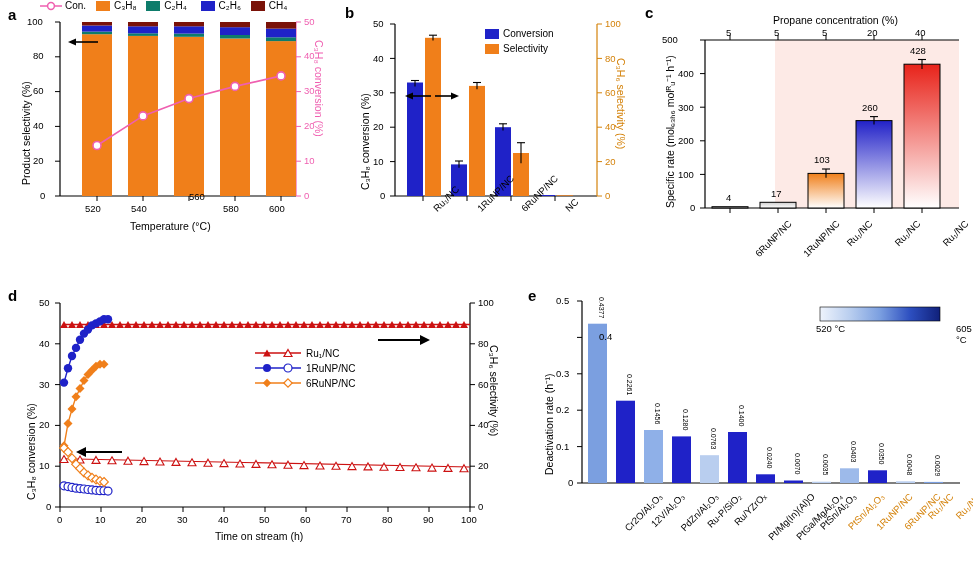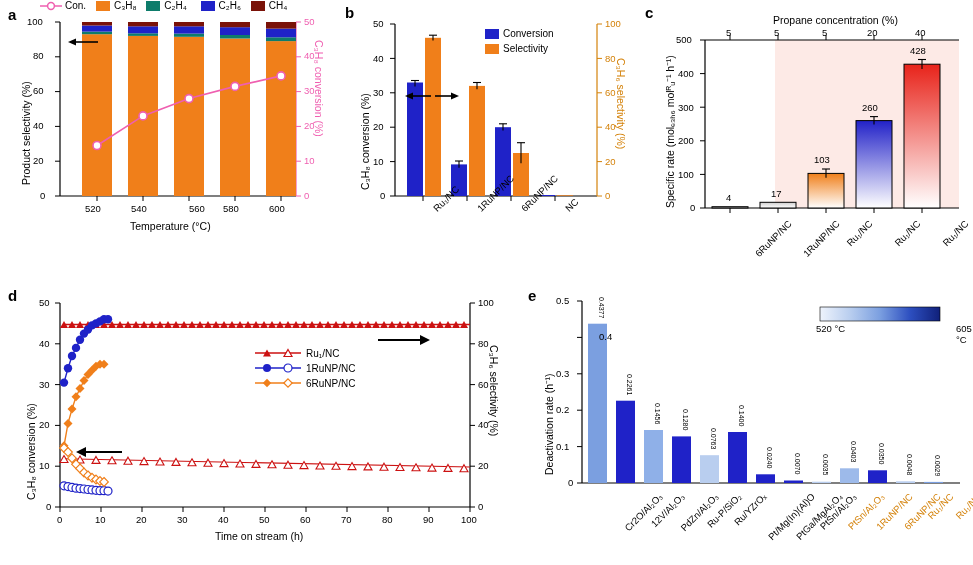--- a/index.html
+++ b/index.html
@@ -111,21 +111,21 @@
   
   <div class="tick" style="left:304px; top:190px; color:#ef5fb0;">0</div>
   <div class="tick" style="left:304px; top:155px; color:#ef5fb0;">10</div>
   <div class="tick" style="left:304px; top:120px; color:#ef5fb0;">20</div>
   <div class="tick" style="left:304px; top:85px; color:#ef5fb0;">30</div>
   <div class="tick" style="left:304px; top:50px; color:#ef5fb0;">40</div>
   <div class="tick" style="left:304px; top:16px; color:#ef5fb0;">50</div>
   
   <div class="tick" style="left:85px; top:203px;">520</div>
   <div class="tick" style="left:131px; top:203px;">540</div>
-  <div class="tick" style="left:177px; top:203px;padding-left:12px;">560</div>
+  <div class="tick" style="left:177px; top:191px;padding-left:12px;">560</div>
   <div class="tick" style="left:223px; top:203px;">580</div>
   <div class="tick" style="left:269px; top:203px;">600</div>
   
   <div class="axis-title" style="left:130px; top:220px;">Temperature (°C)</div>
   <div class="axis-title rot90" style="left:20px; top:185px;">Product selectivity (%)</div>
   <div class="axis-title rot90b" style="left:325px; top:40px; color:#ef5fb0;">C₃H₈ conversion (%)</div>
   
   <div class="legend-box" style="left:40px; top:0px; width:280px;">
     <span style="display:inline-flex;align-items:center;margin-right:7px;">
       <svg width="22" height="10">
@@ -320,21 +320,21 @@
   <div class="tick" style="left:139px; top:15px;">5</div>
   <div class="tick" style="left:187px; top:15px;">5</div>
   <div class="tick" style="left:232px; top:15px;">20</div>
   <div class="tick" style="left:280px; top:15px;">40</div>
   
   <div class="tick" style="left:55px; top:190px;">0</div>
   <div class="tick" style="left:43px; top:157px;">100</div>
   <div class="tick" style="left:43px; top:123px;">200</div>
   <div class="tick" style="left:43px; top:90px;">300</div>
   <div class="tick" style="left:43px; top:56px;">400</div>
-  <div class="tick" style="left:41px; top:22px;">500</div>
+  <div class="tick" style="left:27px; top:22px;">500</div>
   
   <div class="tick" style="left:91px; top:180px;">4</div>
   <div class="tick" style="left:136px; top:176px;">17</div>
   <div class="tick" style="left:179px; top:142px;">103</div>
   <div class="tick" style="left:227px; top:90px;">260</div>
   <div class="tick" style="left:275px; top:33px;">428</div>
   
   <div class="tick rot45" style="left:104px; top:206px;">6RuNP/NC</div>
   <div class="tick rot45" style="left:152px; top:206px;">1RuNP/NC</div>
   <div class="tick rot45" style="left:200px; top:206px;">Ru₁/NC</div>

